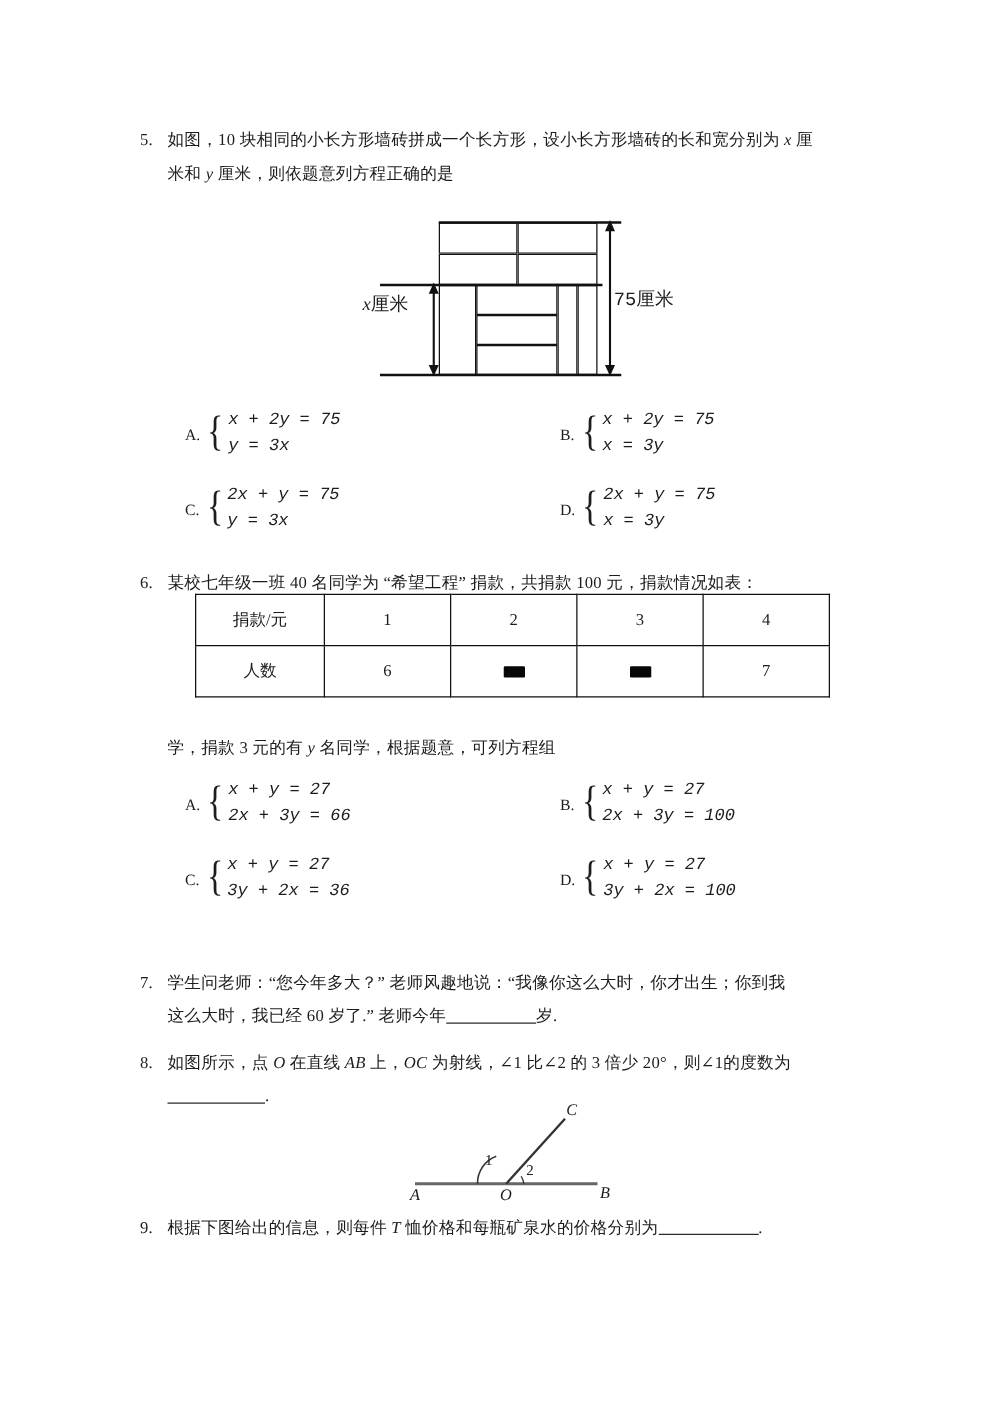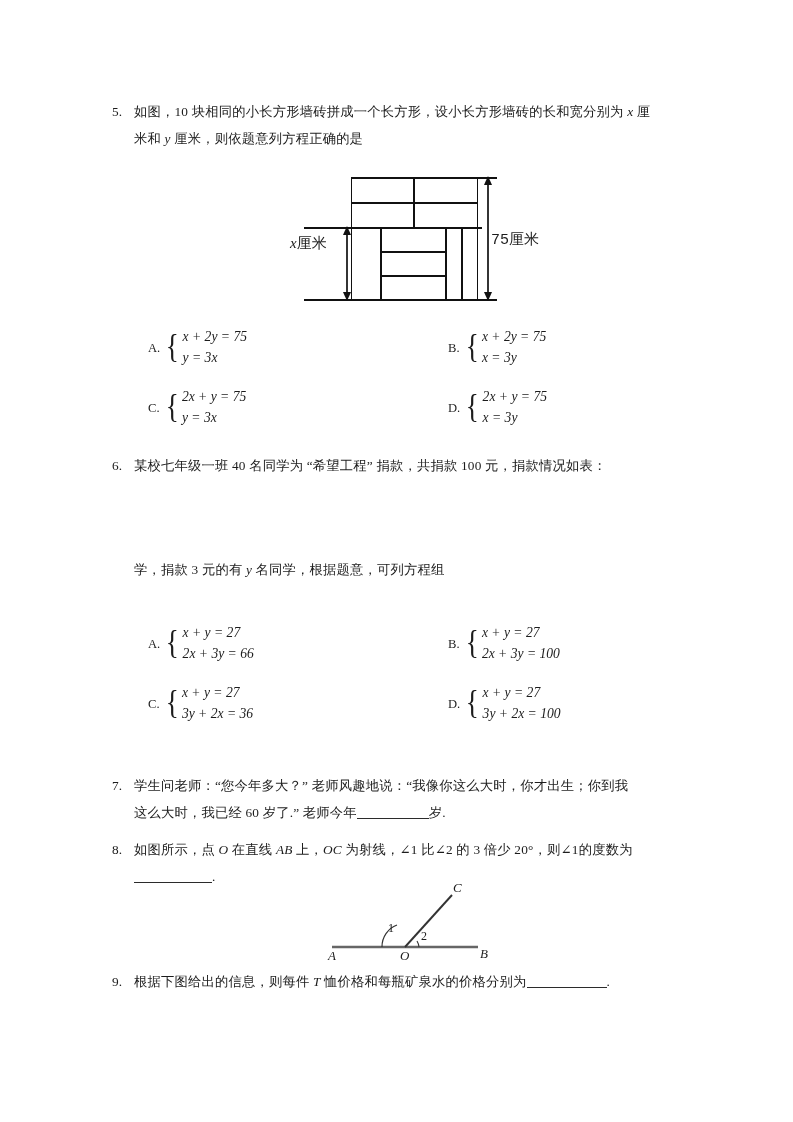--- a/index.html
+++ b/index.html
@@ -69,21 +69,21 @@
     margin-right: 2px;
     transform: scaleX(0.8) translateY(-1px);
     font-family: "Liberation Serif", serif;
   }
   .eqs {
     display: flex;
     flex-direction: column;
     justify-content: center;
     line-height: 21px;
   }
-  .eq { white-space: nowrap; font-size: 13.6px; }
+  .eq { white-space: nowrap; font-size: 13.6px; font-family: Liberation Mono, monospace; }
 
   
   .fig-brick { position: absolute; }
   .brick-rect {
     position: absolute;
     border: 1.6px solid #111;
     box-sizing: border-box;
     background: #fff;
   }
   .hline, .vline {
@@ -220,23 +220,41 @@
         <span class="eq ital">x = 3y</span>
       </span>
     </div>
   </div>
 
   <div class="q-block" style="left:112px; top:452px; width:580px;">
     <span class="q-num">6.</span>
     <span class="q-body">某校七年级一班 40 名同学为 “希望工程” 捐款，共捐款 100 元，捐款情况如表：</span>
   </div>
 
+  <table class="don-table" style="left:156px; top:475px;">
+    <tbody>
+        <tr>
+      <td class="lbl">捐款/元</td>
+      <td class="val">1</td>
+      <td class="val">2</td>
+      <td class="val">3</td>
+      <td class="val">4</td>
+    </tr>
+    <tr>
+      <td class="lbl">人数</td>
+      <td class="val">6</td>
+      <td class="val"><span class="ink-blot"></span></td>
+      <td class="val"><span class="ink-blot"></span></td>
+      <td class="val">7</td>
+    </tr>
+  </tbody>
+    </table>
 
   <div class="q-block" style="left:134px; top:556px; width:560px;">
-    <span style="display:block;">
+    <span style="display:block;margin-top:28px;">
       <span>学，捐款 3 元的有 </span><span class="ital">y</span><span> 名同学，根据题意，可列方程组</span>
     </span>
   </div>
 
   <div class="options" style="left:148px; top:622px; height:110px;">
     <div class="opt" style="left:0px; top:0px;">
       <span class="opt-letter">A.</span>
       <span class="brace">{</span>
       <span class="eqs">
         <span class="eq ital">x + y = 27</span>

